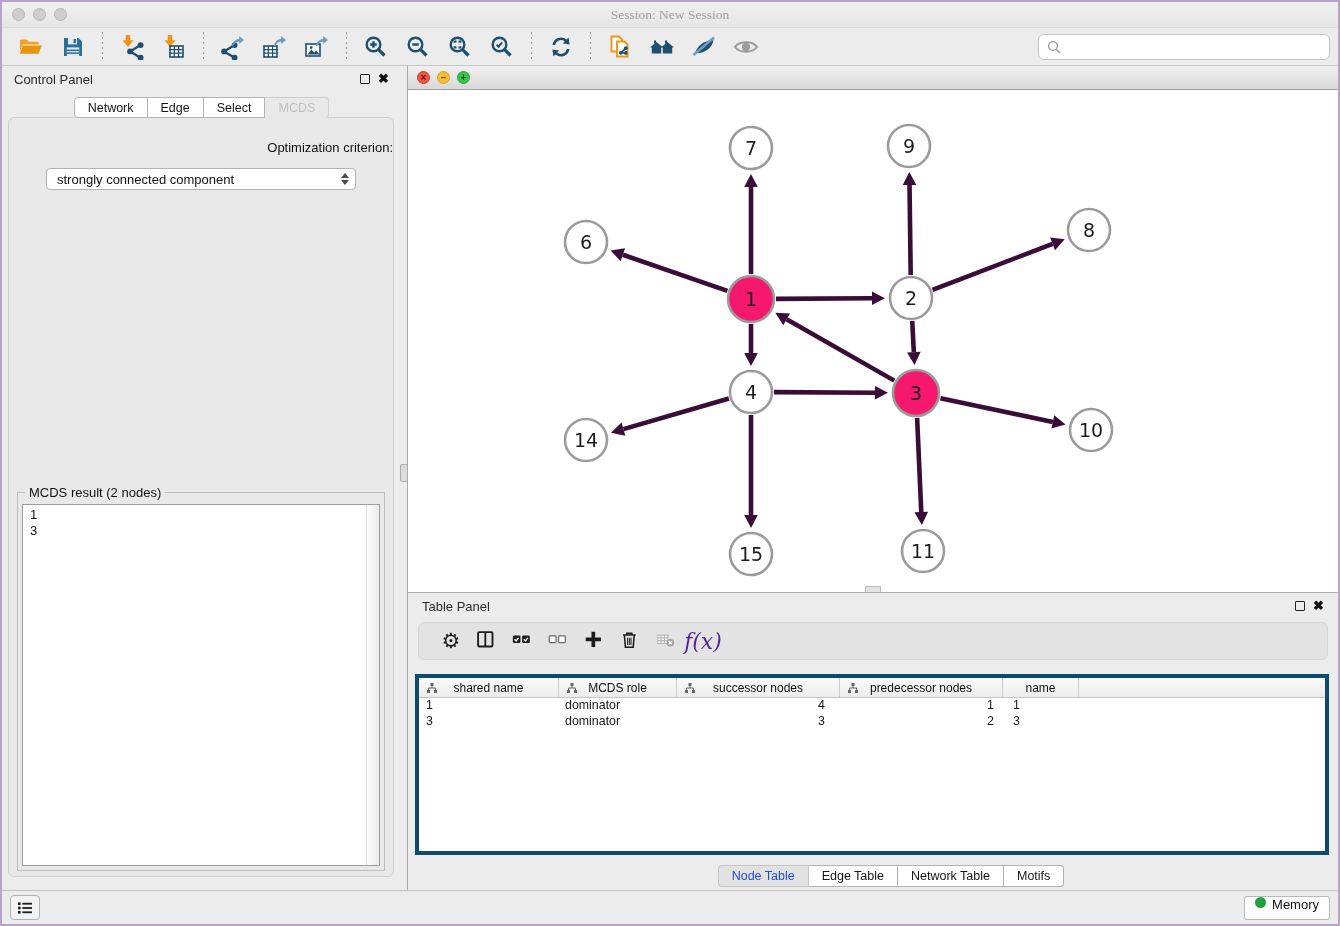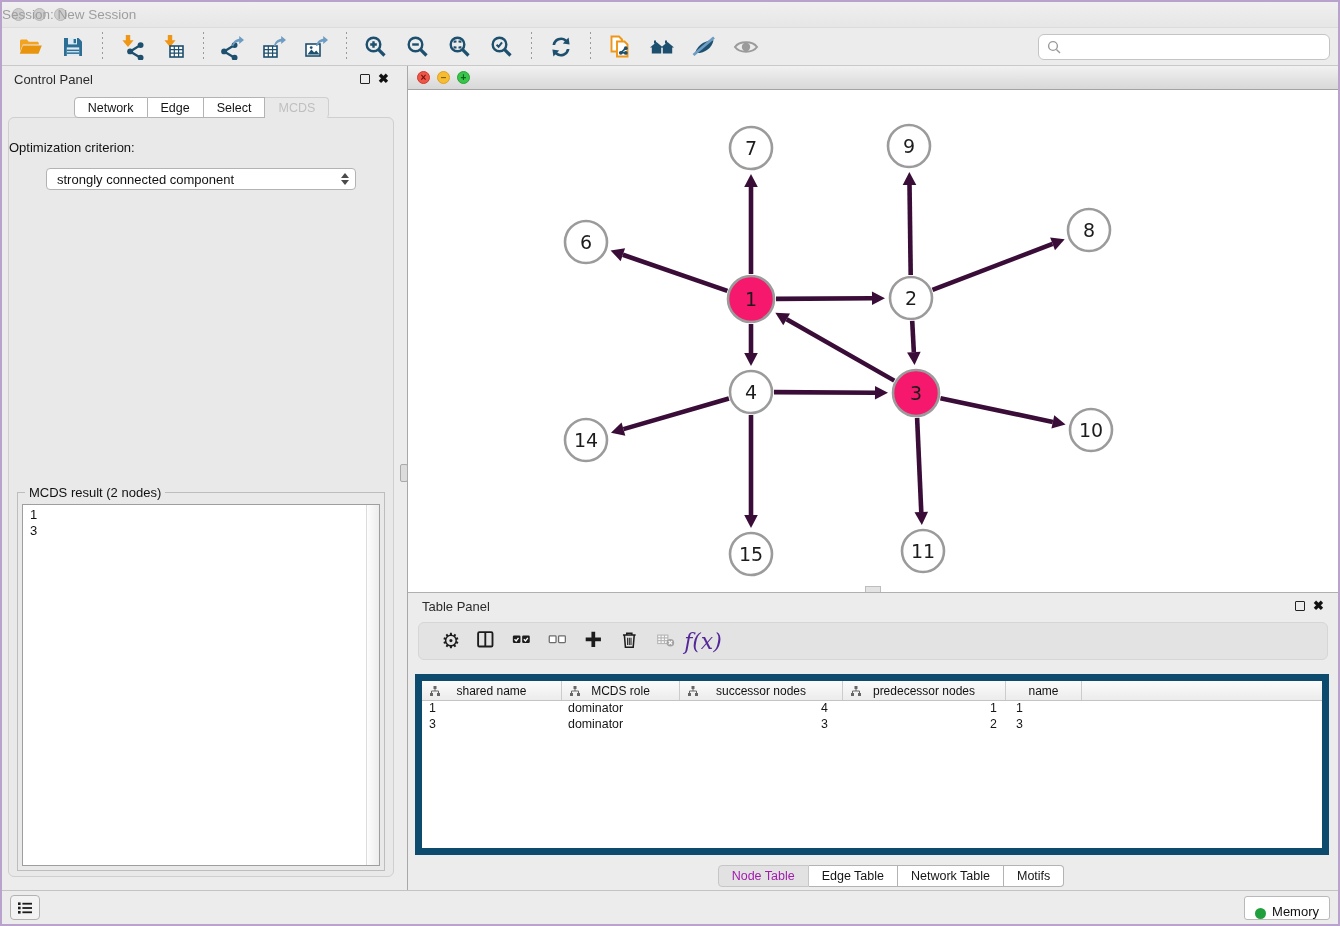--- a/index.html
+++ b/index.html
@@ -10,21 +10,21 @@
     box-shadow: inset 0 0 0 2px #b9a2cc; overflow:hidden;
     font-family:"Liberation Sans", sans-serif;
   }
   
   .titlebar { position:absolute; top:2px; left:2px; right:2px; height:26px;
     background:linear-gradient(#f0f0f0,#e6e6e6); border-bottom:1px solid #dcdcdc;
     display:flex; align-items:center; }
   .tl-group { display:flex; gap:8px; margin-left:10px; }
   .tl { width:13px; height:13px; border-radius:50%; text-align:center; font-size:10px; line-height:12px; font-weight:bold; }
   .tl.inactive { background:#cecece; border:1px solid #b6b6b6; color:transparent; }
-  .win-title { position:absolute; left:0; right:0; text-align:left; color:#9e9e9e; font-size:13.5px; }
+  .win-title { position:absolute; left:0; right:0; text-align:center; color:#9e9e9e; font-size:13.5px;font-family:Liberation Serif, serif; }
   
   .toolbar { position:absolute; top:28px; left:2px; right:2px; height:38px; background:#ececec;
     border-bottom:1px solid #c9c9c9; display:flex; align-items:center; padding:0 8px; }
   .tb-btn { width:30px; height:30px; display:flex; align-items:center; justify-content:center; margin:0 6px; cursor:default; }
   .tb-btn svg { width:26px; height:26px; }
   .tb-sep { width:1px; height:30px; margin:0 8px;
     background-image:linear-gradient(#9a9a9a 40%, transparent 40%); background-size:1px 5px; }
   .search-wrap { margin-left:auto; width:292px; height:26px; background:#fff; border:1px solid #c4c4c4;
     border-radius:6px; display:flex; align-items:center; padding:0 8px; gap:6px; }
   .search-wrap input { border:none; outline:none; flex:1; font-size:13px; background:transparent; font-family:inherit; }
@@ -38,21 +38,21 @@
   .float-ic { width:10px; height:10px; border:1.6px solid #222; border-radius:1px; }
   .close-ic { font-size:13px; font-weight:bold; color:#111; line-height:12px; }
   .cp-tabs { display:flex; justify-content:center; margin-top:5px; height:21px; position:relative; z-index:2; }
   .seg-tab { background:#fff; border:1px solid #b3b3b3; border-left:none; font-size:12.5px; color:#151515;
     padding:8px 13px; display:flex; align-items:center; cursor:default; }
   .seg-tab:first-child { border-left:1px solid #b3b3b3; border-radius:4px 0 0 4px; }
   .seg-tab:last-child { border-radius:0 4px 4px 0; }
   .seg-tab.active { background:#e9e9e9; color:#bfbfbf; border-color:#cfcfcf; border-bottom-color:#e9e9e9; }
   .cp-content { flex:1; margin:-1px 7px 13px 6px; background:#e9e9e9; border:1px solid #cfcfcf; border-radius:6px;
     position:relative; z-index:1; }
-  .opt-label { text-align:left; margin-top:22px; font-size:13px; color:#111; }
+  .opt-label { text-align:right; margin-top:22px; font-size:13px; color:#111; }
   .dropdown { width:310px; height:22px; margin:13px auto 0; background:#fff; border:1px solid #b3b3b3;
     border-radius:4px; display:flex; align-items:center; padding:0 6px 0 10px; font-size:13px; color:#111; cursor:default; }
   .dd-arrows { margin-left:auto; display:flex; flex-direction:column; gap:2px; }
   .dd-arrows i { width:0; height:0; border-left:4px solid transparent; border-right:4px solid transparent; display:block; }
   .dd-up { border-bottom:5px solid #4a4a4a; }
   .dd-down { border-top:5px solid #4a4a4a; }
   .btn-row { display:flex; justify-content:center; gap:14px; margin-top:12px; }
   .push-btn { height:21px; background:#fff; border:1px solid #b3b3b3; border-radius:4px; font-size:13px;
     color:#111; padding:0 15px; display:flex; align-items:center; cursor:default; font-family:inherit; }
   .groupbox { position:absolute; left:8px; right:8px; top:374px; bottom:5px; border:1px solid #bdbdbd; }
@@ -82,36 +82,36 @@
   
   .table-panel { flex:1; background:#ececec; border-top:1px solid #b0b0b0; position:relative; }
   .tp-header { height:26px; display:flex; align-items:center; padding:0 14px; }
   .tp-toolbar { margin:3px 10px 0; height:38px; background:#e3e3e3; border:1px solid #d6d6d6; border-radius:6px;
     display:flex; align-items:center; padding:0 14px; gap:0; }
   .tp-btn { width:36px; height:30px; display:flex; align-items:center; justify-content:center; cursor:default; }
   .tp-btn svg { width:22px; height:22px; }
   .gear-glyph { font-size:21px; color:#1c1c1c; line-height:22px; }
   .fx { font-family:"DejaVu Serif", serif; font-style:italic; font-size:22px; color:#4c1d95; }
   .tp-table { position:absolute; left:7px; right:9px; top:81px; height:181px; background:#fff;
-    border:7px solid #0c4a6e; overflow:hidden; }
+    border:4px solid #0c4a6e; overflow:hidden; }
   .th-row { display:flex; height:20px; background:linear-gradient(#fbfbfb,#ececec); border-bottom:1px solid #c4c4c4; }
   .th-cell { display:flex; align-items:center; justify-content:center; gap:6px; font-size:12px; color:#111;
     border-right:1px solid #cccccc; position:relative; cursor:default; }
   .th-cell svg { position:absolute; left:7px; }
   .td-row { display:flex; height:16px; font-size:12.4px; color:#161616; cursor:default; }
   .td-cell { overflow:hidden; white-space:nowrap; }
   
   .tp-tabs { position:absolute; bottom:3px; left:0; right:0; display:flex; justify-content:center; height:22px; }
   
   .statusbar { position:absolute; left:2px; right:2px; bottom:2px; height:34px; background:#ececec;
     border-top:1px solid #c3c3c3; display:flex; align-items:center; padding:0 8px; }
   .status-btn { width:30px; height:25px; background:#f3f3f3; border:1px solid #b2b2b2; border-radius:4px;
     display:flex; align-items:center; justify-content:center; cursor:default; }
   .memory-btn { margin-left:auto; height:24px; background:#fff; border:1px solid #b9b9b9; border-radius:3px;
-    display:flex; align-items:flex-end; gap:6px; padding:0 10px; font-size:13px; color:#111; cursor:default; }
+    display:flex; align-items:flex-start; gap:6px; padding:0 10px; font-size:13px; color:#111; cursor:default; }
   .mem-dot { width:11px; height:11px; border-radius:50%; }
 </style>
 </head>
 <body>
 
 <div class="app">
 
   <div class="titlebar">
     <div class="tl-group">
       <span class="tl inactive"></span>
@@ -532,21 +532,21 @@
               <div class="td-row">
                 <div class="td-cell" style="width: 140px; text-align: left; padding: 0px 0px 0px 7px;">3</div>
                 <div class="td-cell" style="width: 118px; text-align: left; padding: 0px 0px 0px 6px;">dominator</div>
                 <div class="td-cell" style="width: 163px; text-align: right; padding: 0px 15px 0px 0px;">3</div>
                 <div class="td-cell" style="width: 163px; text-align: right; padding: 0px 9px 0px 0px;">2</div>
                 <div class="td-cell" style="width: 76px; text-align: left; padding: 0px 0px 0px 10px;">3</div>
               </div>
             </div>
         </div>
         <div class="tp-tabs">
-            <div class="seg-tab active" style="background: rgb(226, 226, 226); color: #a21caf; border-color: rgb(198, 198, 198); margin-left: 36px;">Node Table</div>
+            <div class="seg-tab active" style="background: rgb(226, 226, 226); color: #1d4ed8; border-color: rgb(198, 198, 198); margin-left: 36px;">Node Table</div>
             <div class="seg-tab">Edge Table</div>
             <div class="seg-tab">Network Table</div>
             <div class="seg-tab">Motifs</div>
           </div>
       </div>
 
     </div>
   </div>
 
   <div class="statusbar">

